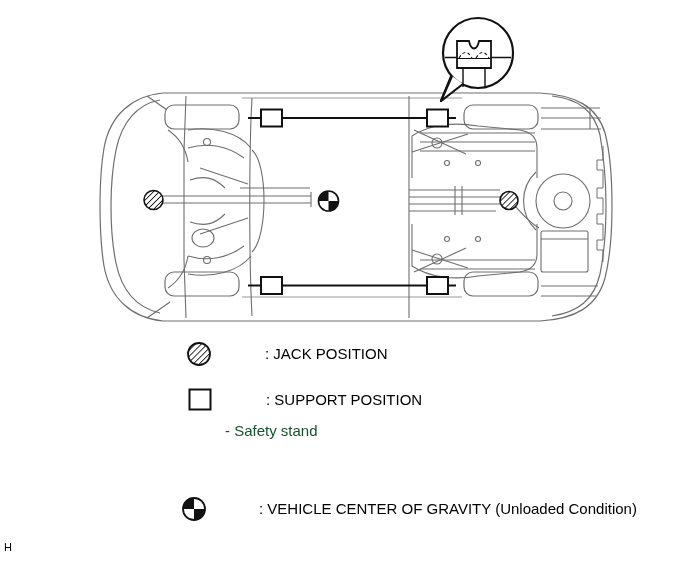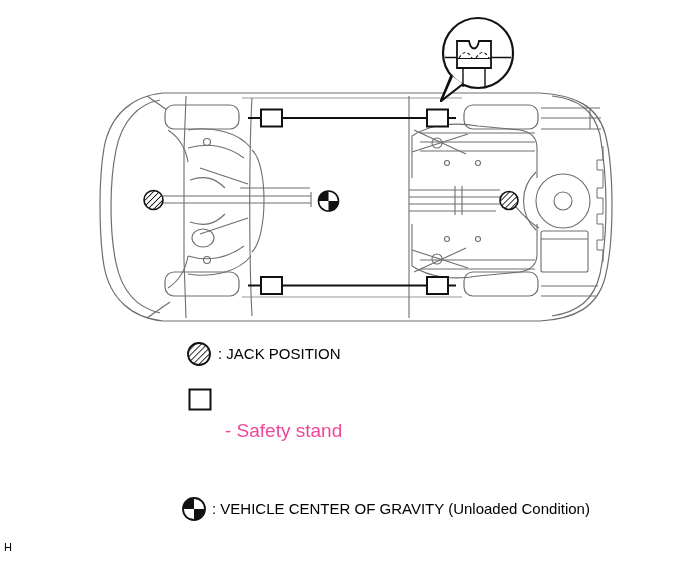--- a/index.html
+++ b/index.html
@@ -1,24 +1,24 @@
 <!DOCTYPE html>
 <html><head>
 <meta charset="utf-8">
 <style>
   html,body { margin:0; padding:0; background:#ffffff; }
   .canvas {
     position:relative; width:690px; height:562px; background:#ffffff;
     font-family:"Liberation Sans", sans-serif; overflow:hidden; color:#000;
   }
   .diagram-svg { position:absolute; left:0; top:0; }
-  .legend-row { position:absolute; display:flex; align-items:center; }
+  .legend-row { position:absolute; display:flex; align-items:center;gap:47px; }
   .legend-row .sym { flex:0 0 auto; display:block; }
   .legend-label { font-size:15px; line-height:16px; color:#000; white-space:nowrap; }
-  .legend-sub { position:absolute; font-size:19px; line-height:16px; color:#ec4899; white-space:nowrap; }
+  .legend-sub { position:absolute; font-size:15px; line-height:16px; color:#14532d; white-space:nowrap; }
   .footer-mark { position:absolute; left:4px; top:541px; font-size:11px; line-height:12px; color:#000; }
   .gap6 { margin-left:6px; } .gap7 { margin-left:7px; } .gap5 { margin-left:5px; }
 </style>
 </head>
 <body>
 
 <div class="canvas">
 
   <svg class="diagram-svg" width="690" height="562" viewBox="0 0 690 562">
     <defs>
@@ -167,20 +167,21 @@
     <svg class="sym" width="26" height="26" viewBox="0 0 26 26">
       <circle cx="13" cy="13" r="11" fill="url(#hatch)" stroke="#111111" stroke-width="1.8"></circle>
     </svg>
     <span class="legend-label gap6">: JACK POSITION</span>
   </div>
 
   <div class="legend-row" style="left:188px; top:388px;">
     <svg class="sym" width="24" height="23" viewBox="0 0 24 23">
       <rect x="1.5" y="1.5" width="21" height="20" fill="#ffffff" stroke="#111111" stroke-width="2"></rect>
     </svg>
+    <span class="legend-label gap7">: SUPPORT POSITION</span>
   </div>
 
   <div class="legend-sub" style="left:225px; top:423px;">- Safety stand</div>
 
   <div class="legend-row" style="left:181px; top:496px;">
     <svg class="sym" width="26" height="26" viewBox="0 0 26 26">
       <circle cx="13" cy="13" r="11" fill="#ffffff" stroke="#111111" stroke-width="1.8"></circle>
       <path d="M 13,13 L 13,2 A 11 11 0 0 0 2,13 Z" fill="#111111"></path>
       <path d="M 13,13 L 13,24 A 11 11 0 0 0 24,13 Z" fill="#111111"></path>
     </svg>

